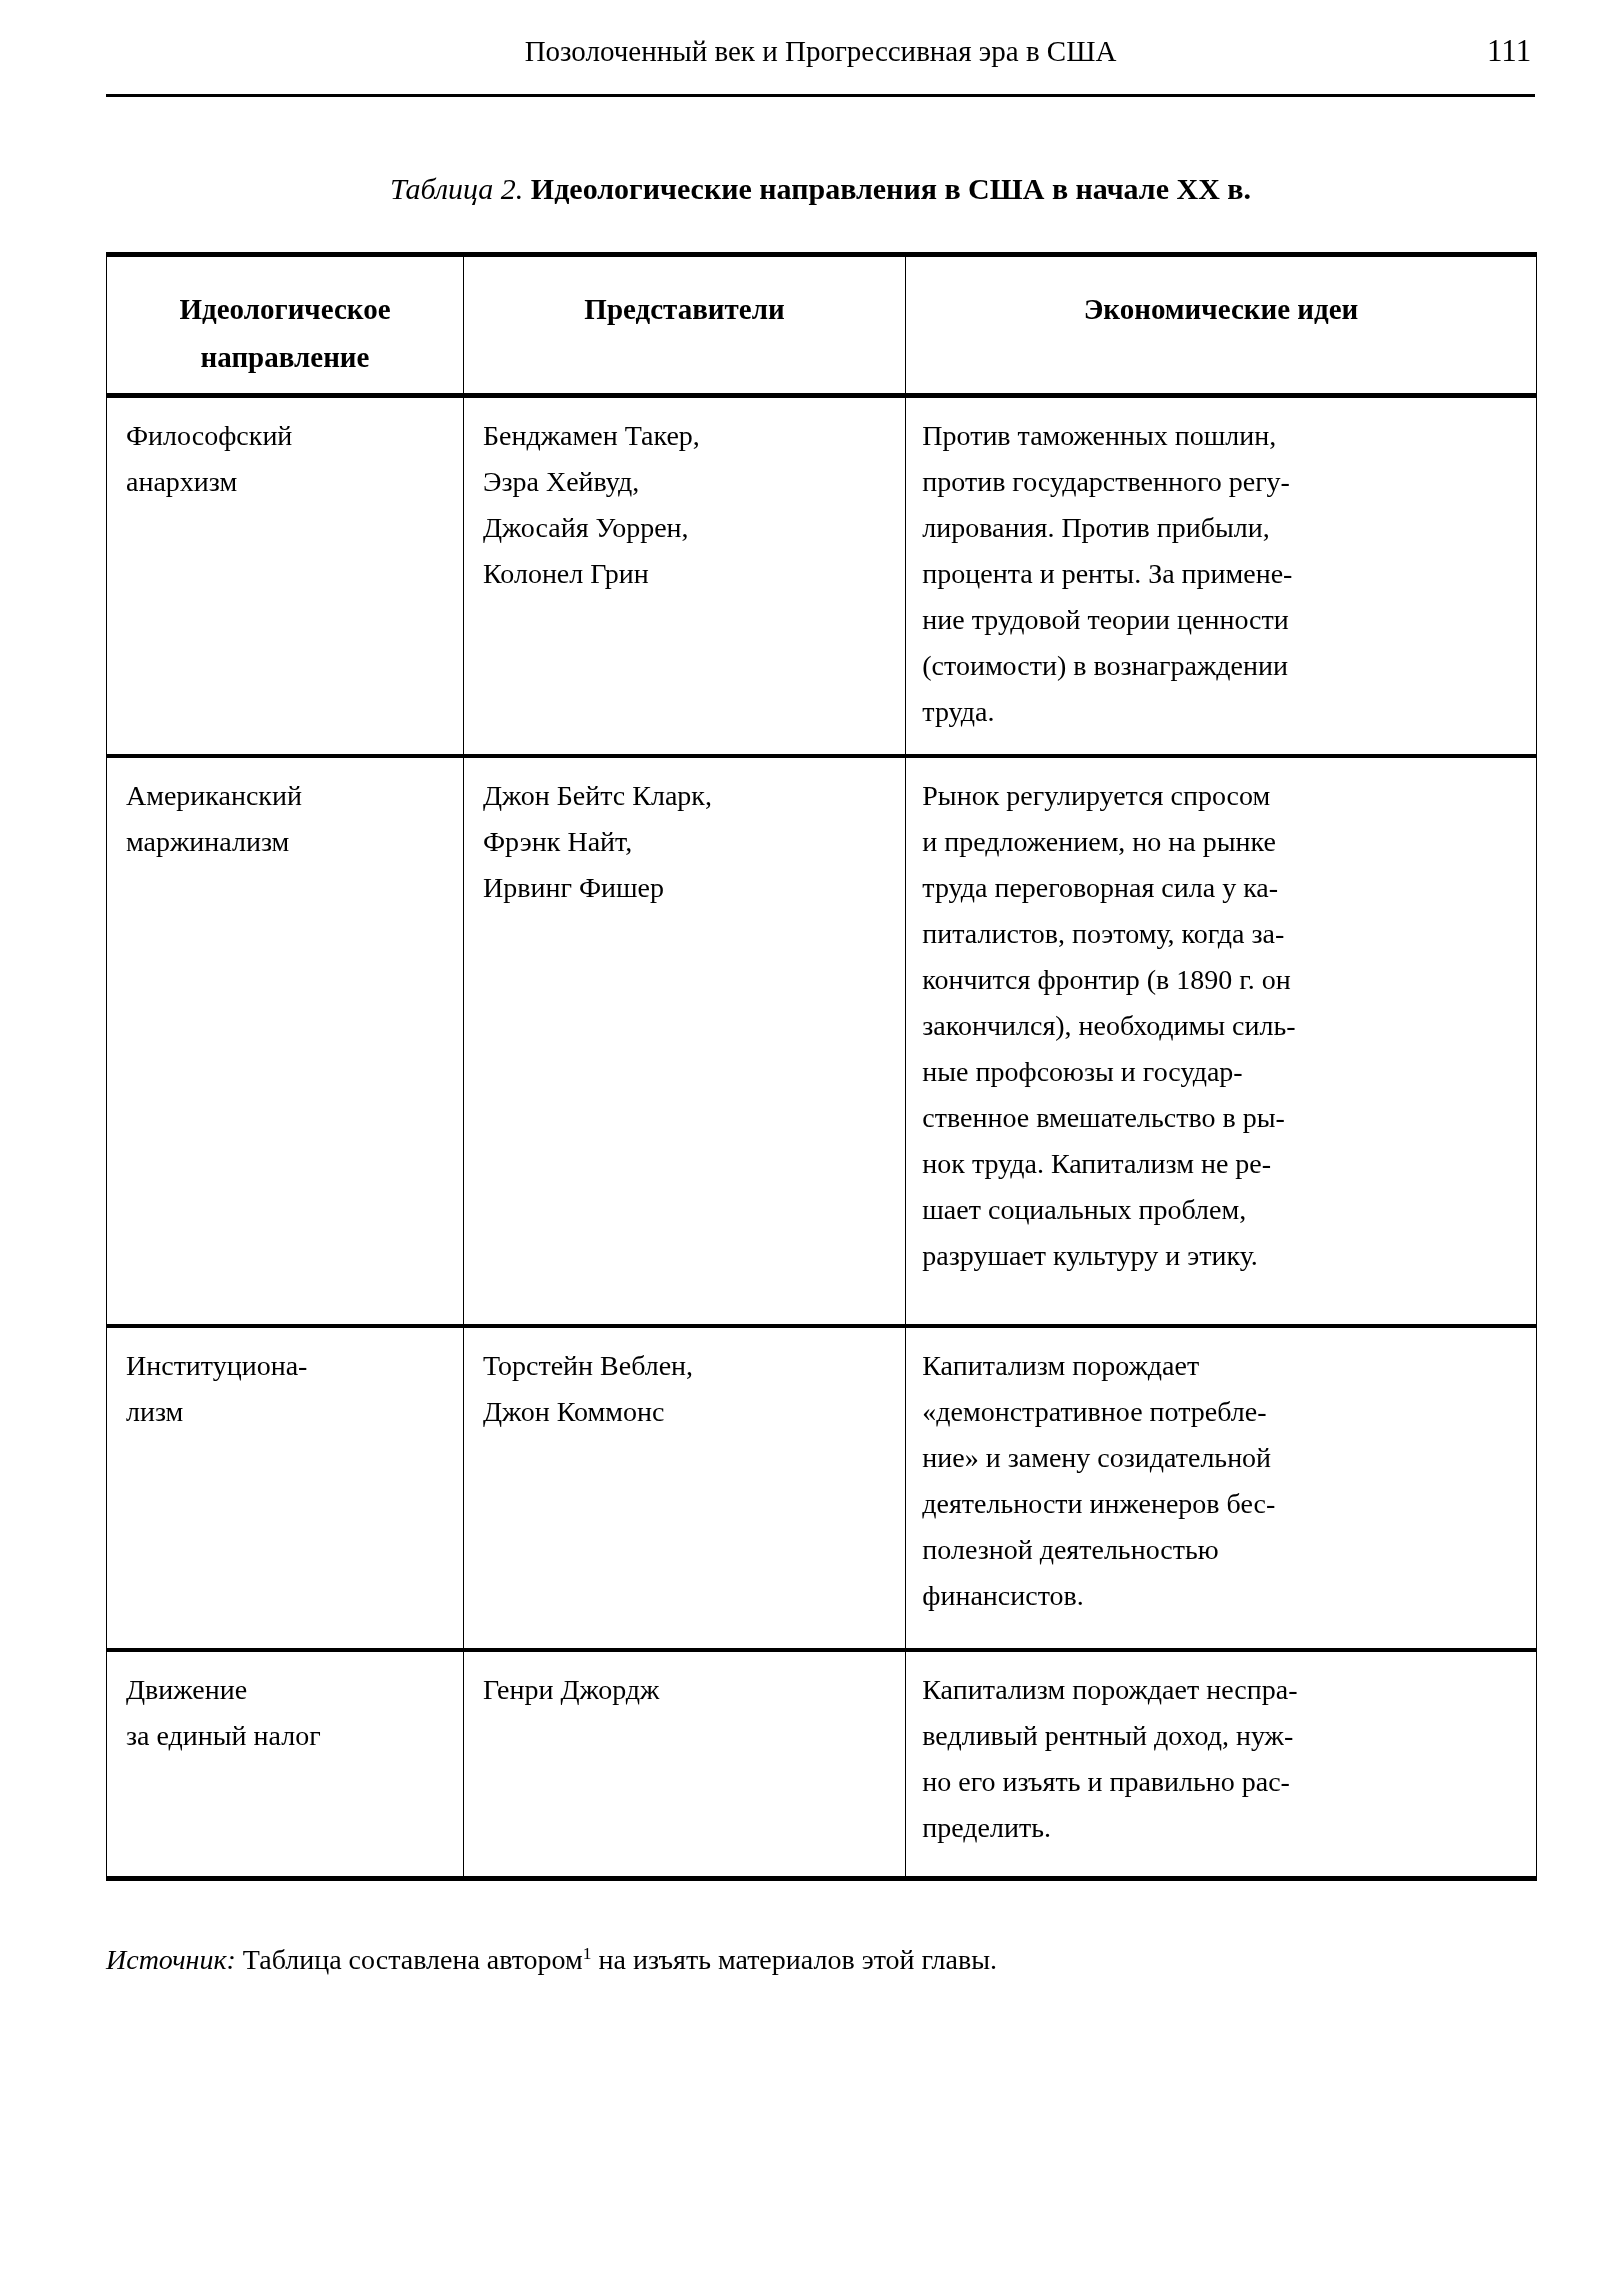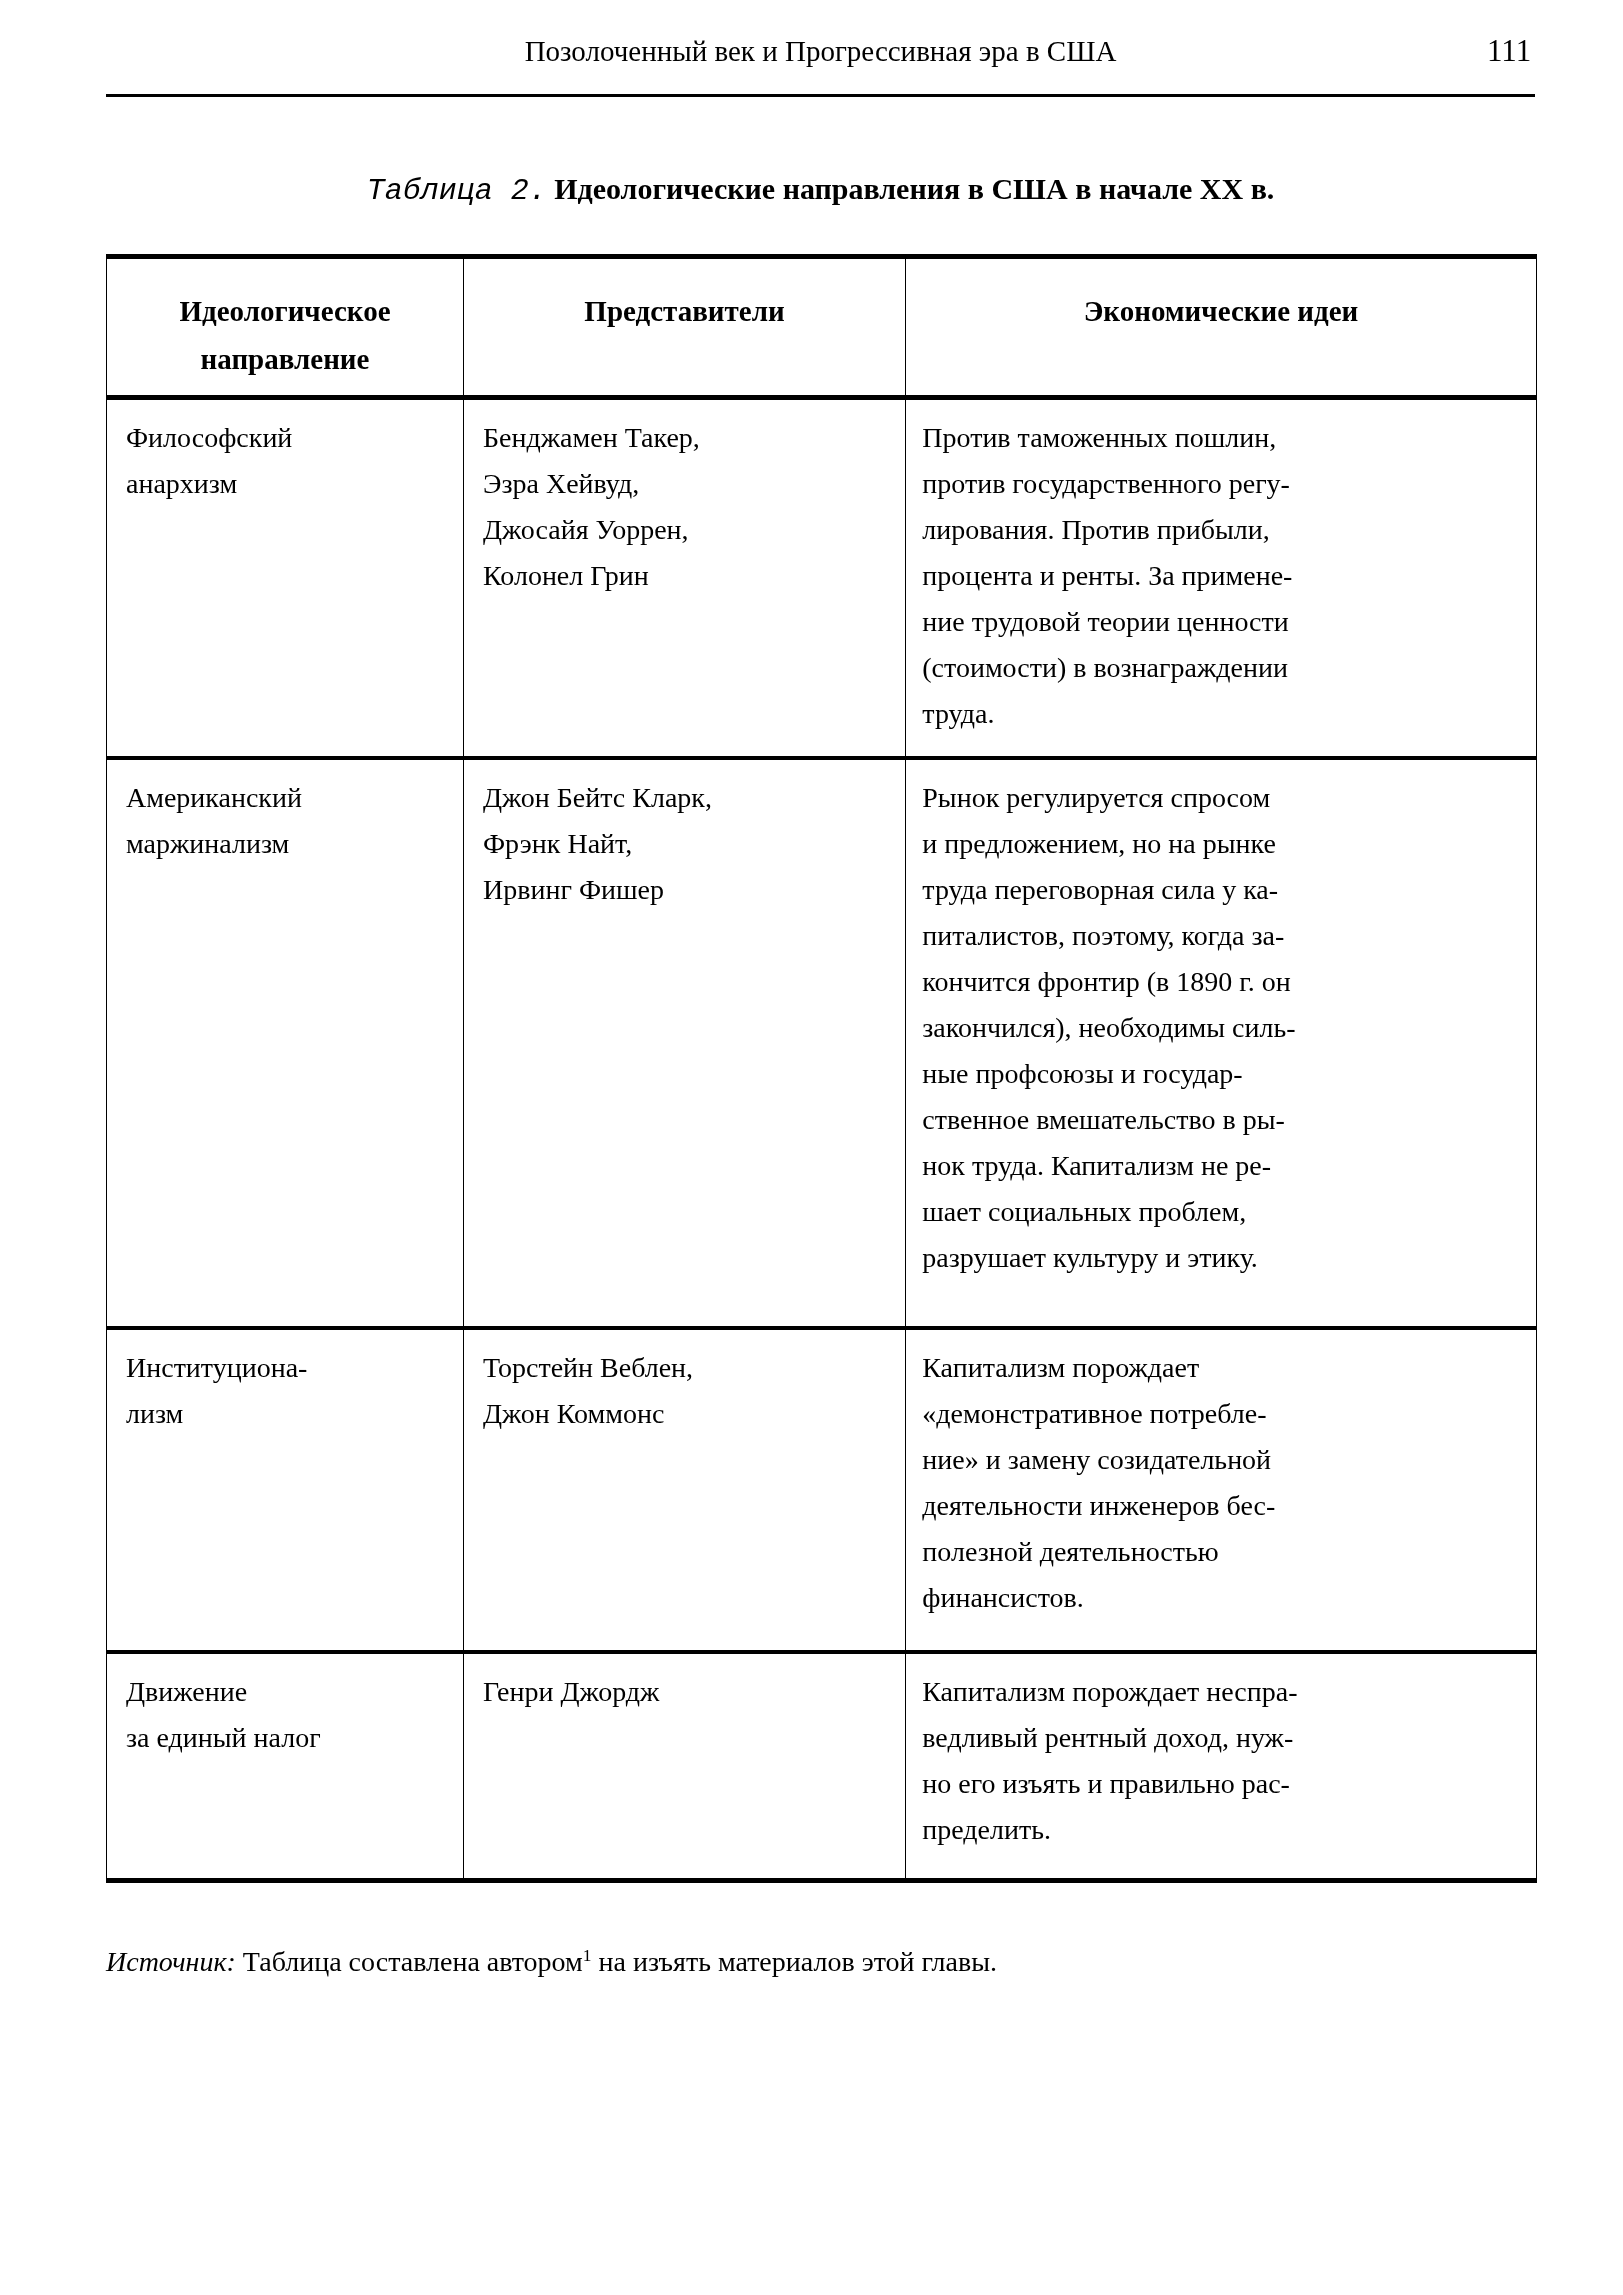--- a/index.html
+++ b/index.html
@@ -26,21 +26,21 @@
     font-size:31px; font-weight:normal; line-height:36px;
   }
   .head-rule { height:3.8px; background:#000; margin-top:22.5px; }
 
   .table-caption {
     margin-top:73px;
     text-align:center;
     font-size:30px; line-height:38px;
     white-space:nowrap;
   }
-  .caption-label { font-style:italic; font-weight:normal;font-family:Liberation Mono, monospace; }
+  .caption-label { font-style:italic; font-weight:normal; }
   .caption-text  { font-weight:bold; }
 
   table.ideology-table {
     margin-top:44px;
     border-collapse:collapse;
     table-layout:fixed;
     width:1429px;
     border:1.9px solid #000;
     border-top-width:5.6px;
     border-bottom-width:5.6px;

